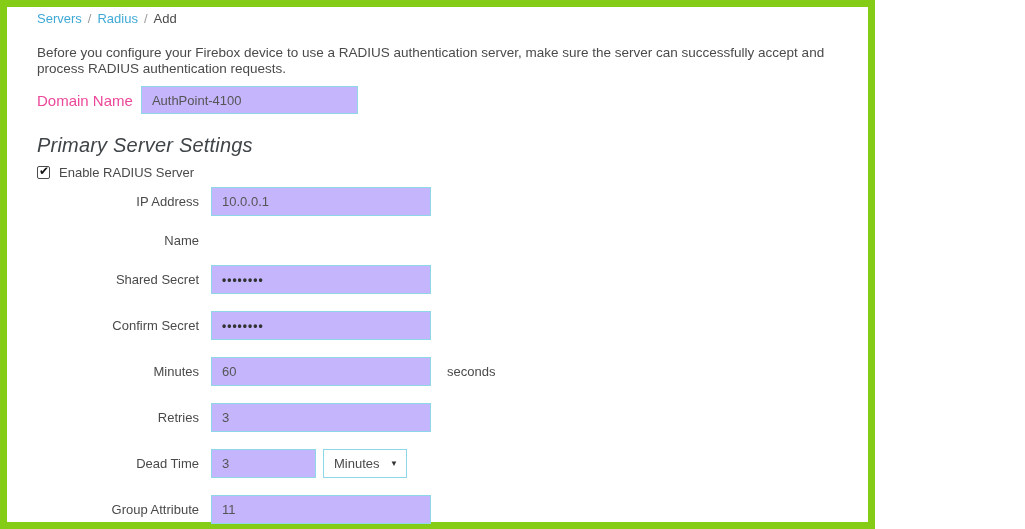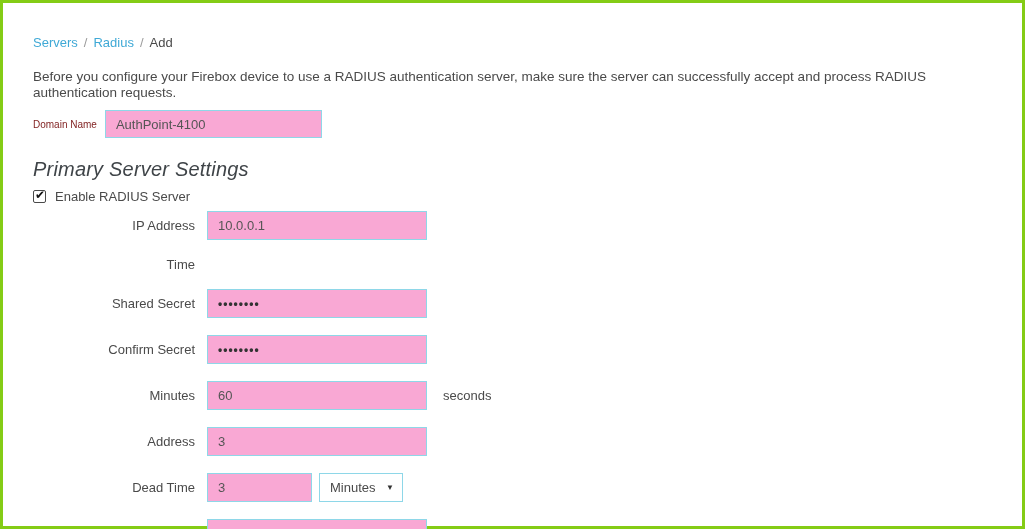--- a/index.html
+++ b/index.html
@@ -1,60 +1,60 @@
 <!DOCTYPE html>
 <html><head>
 <meta charset="utf-8">
 <style>
   * { box-sizing: border-box; margin: 0; padding: 0; }
   html, body { width: 1025px; height: 529px; overflow: hidden; background: #ffffff; }
   body { font-family: "Liberation Sans", sans-serif; color: #4a4a4a; }
 
   .page {
-    width: 1025px; height: 529px;
-    border: 3px solid #84cc16;
+    width: 875px; height: 529px;
+    border: 7px solid #84cc16;
     background: #ffffff;
-    padding: 32px 30px 0 30px;
+    padding: 4px 30px 0 30px;
   }
 
   
   .breadcrumb { font-size: 13px; line-height: 15px; }
   .breadcrumb a { color: #3fa9d6; text-decoration: none; cursor: pointer; }
   .breadcrumb .sep { color: #9b9b9b; margin: 0 6px; }
   .breadcrumb .current { color: #4a4a4a; }
 
   
   .intro {
     margin-top: 19px;
     font-size: 13.5px;
     line-height: 16px;
     color: #4a4a4a;
   }
 
   
   .tbox {
     height: 29px;
     border: 1px solid #8ed7e8;
-    background: #f9a8d4;
+    background: #c4b5fd;
     font-family: "Liberation Sans", sans-serif;
     font-size: 13px;
     color: #555555;
     padding: 0 10px;
     outline: none;
     border-radius: 0;
   }
   .tbox.masked { font-size: 12px; letter-spacing: 1px; font-weight: bold; color: #333; }
 
   
   .domain-row {
     margin-top: 9px;
     display: flex;
     align-items: center;
   }
-  .domain-row .lbl { font-size: 10px; color: #7f1d1d; margin-right: 8px; }
+  .domain-row .lbl { font-size: 15px; color: #ec4899; margin-right: 8px; }
   .domain-row .tbox { width: 217px; height: 28px; }
 
   
   .section-title {
     margin-top: 20px;
     font-size: 20px;
     font-weight: 400;
     color: #3f4448;
     letter-spacing: 0.2px;
     font-style: italic;
@@ -143,41 +143,41 @@
   </div>
 
   <div class="fields">
 
     <div class="frow">
       <span class="lbl">IP Address</span>
       <input class="tbox" type="text" value="10.0.0.1" style="">
     </div>
 
     <div class="frow">
-      <span class="lbl">Time</span>
+      <span class="lbl">Name</span>
     </div>
 
     <div class="frow">
       <span class="lbl">Shared Secret</span>
       <input class="tbox masked" type="text" value="••••••••" style="">
     </div>
 
     <div class="frow">
       <span class="lbl">Confirm Secret</span>
       <input class="tbox masked" type="text" value="••••••••" style="">
     </div>
 
     <div class="frow">
       <span class="lbl">Minutes</span>
       <input class="tbox" type="text" value="60" style="">
       <span class="suffix">seconds</span>
     </div>
 
     <div class="frow">
-      <span class="lbl">Address</span>
+      <span class="lbl">Retries</span>
       <input class="tbox" type="text" value="3" style="">
     </div>
 
     <div class="frow">
       <span class="lbl">Dead Time</span>
       <input class="tbox short" type="text" value="3" style="">
       <div class="select">
         <span class="sel-val">Minutes</span>
         <span class="caret">▼</span>
       </div>

